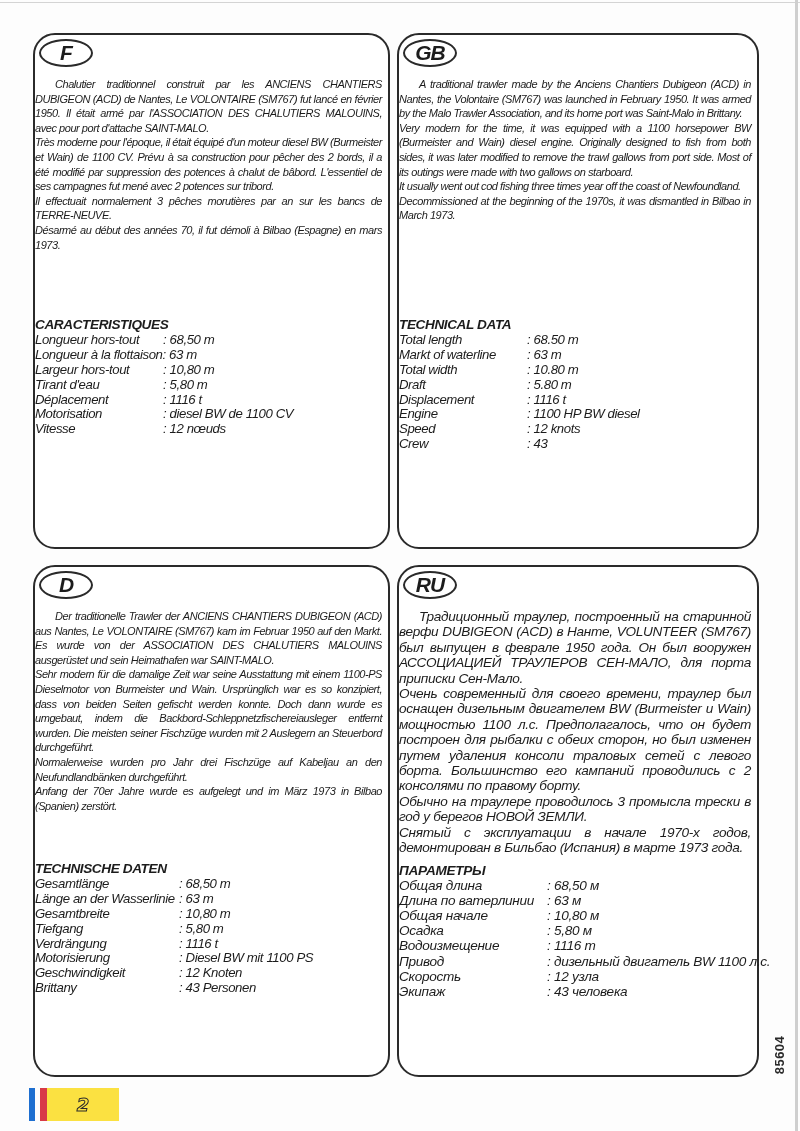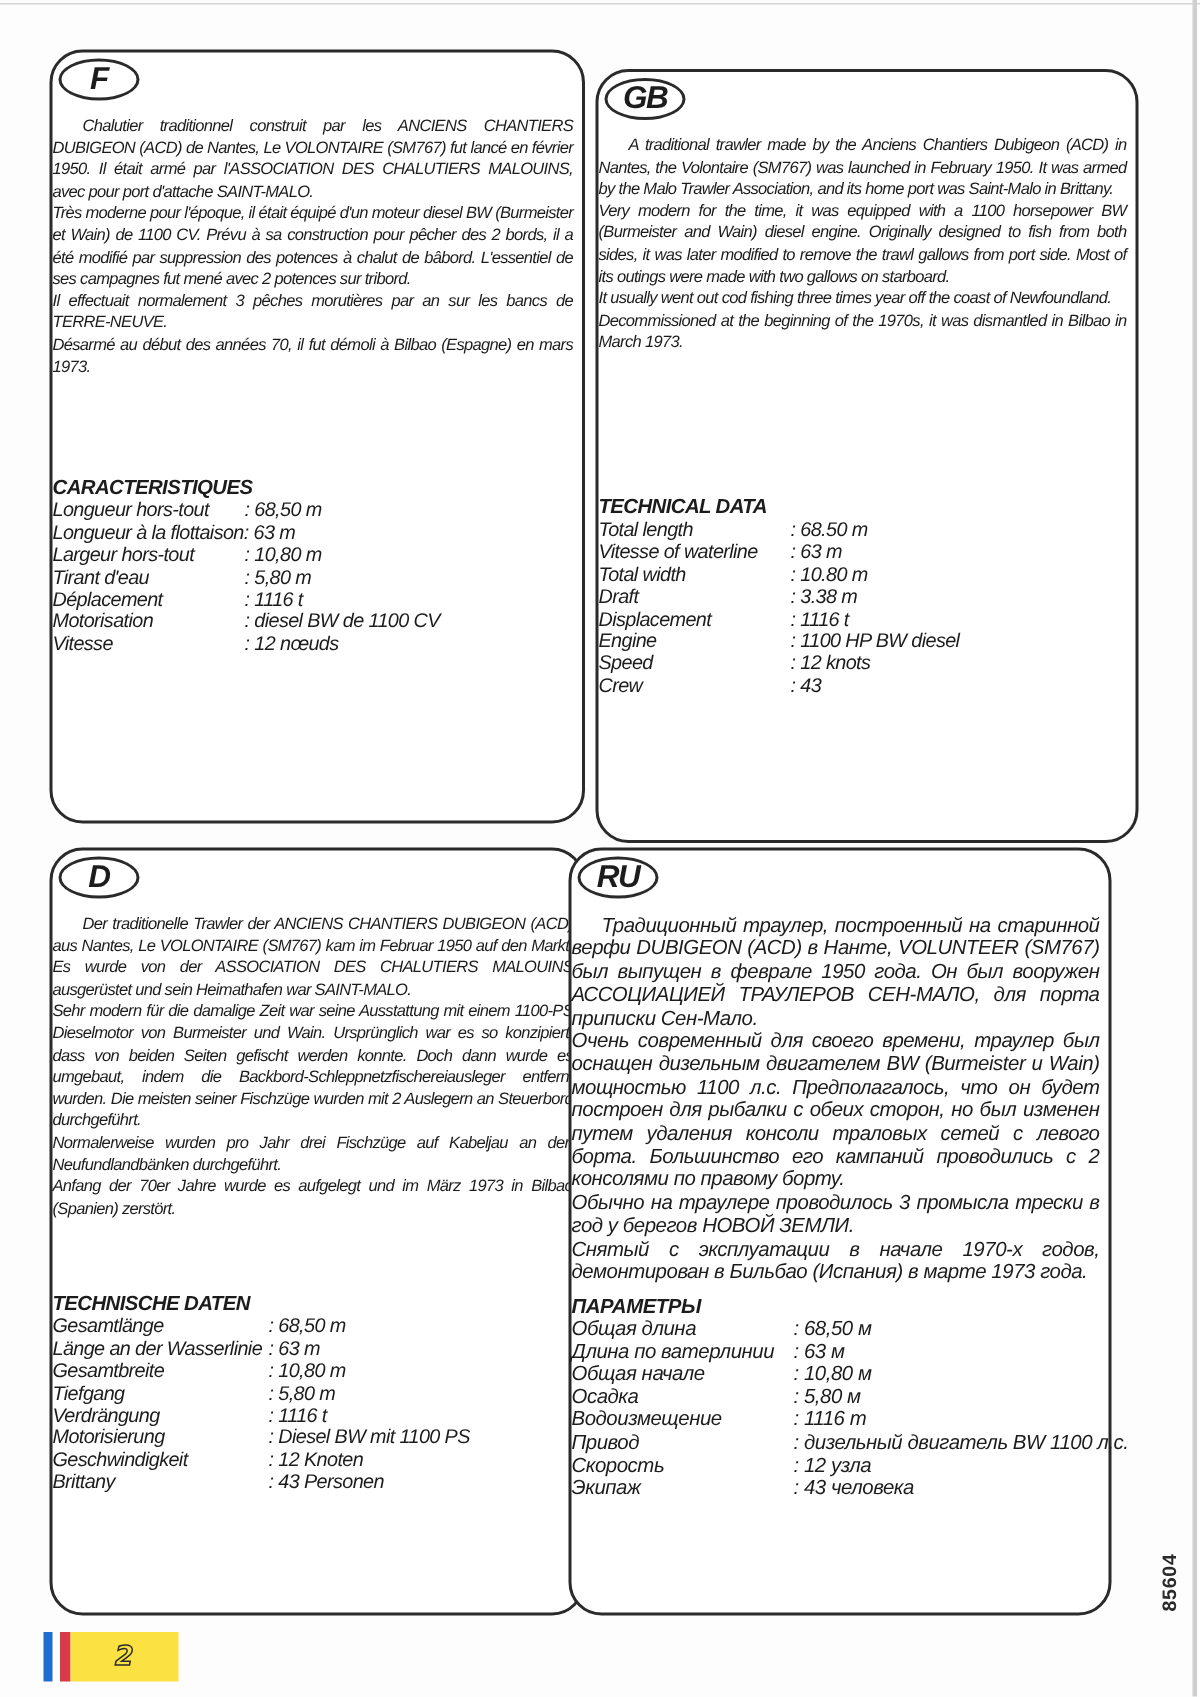--- a/index.html
+++ b/index.html
@@ -10,23 +10,23 @@
     color: #1c1c1c;
   }
   .top-rule { position: absolute; left: 0; top: 2px; width: 800px; height: 1px; background: #d4d4d4; }
   .right-edge { position: absolute; left: 795px; top: 0; width: 3px; height: 1131px; background: #cfcfcf; }
   .box {
     position: absolute; box-sizing: border-box;
     border: 2.5px solid #2a2a2a; border-radius: 22px;
     background: #ffffff;
   }
   #box-f  { left: 33px;  top: 33px;  width: 357px; height: 516px; }
-  #box-gb { left: 397px; top: 33px;  width: 362px; height: 516px; margin-top: 13px; }
+  #box-gb { left: 397px; top: 33px;  width: 362px; height: 516px; }
   #box-d  { left: 33px;  top: 565px; width: 357px; height: 512px; }
-  #box-ru { left: 379px; top: 565px; width: 362px; height: 512px; }
+  #box-ru { left: 397px; top: 565px; width: 362px; height: 512px; }
 
   .lang-badge {
     position: absolute; left: 4px; top: 4px;
     width: 54px; height: 28px; box-sizing: border-box;
     border: 2px solid #2a2a2a; border-radius: 50%;
     display: flex; align-items: center; justify-content: center;
     font-style: italic; font-weight: bold; font-size: 21px; letter-spacing: -1px;
     color: #1c1c1c;
   }
   .desc {
@@ -121,30 +121,30 @@
     <p>It usually went out cod fishing three times year off the coast of Newfoundland.</p>
     <p>Decommissioned at the beginning of the 1970s, it was dismantled in Bilbao in March 1973.</p>
   </div>
   <div class="specs">
     <div class="specs-title">TECHNICAL DATA</div>
     <div class="spec-row">
         <span class="spec-label">Total length</span>
         <span class="spec-value">: 68.50 m</span>
       </div>
     <div class="spec-row">
-        <span class="spec-label">Vitesse of waterline</span>
+        <span class="spec-label">Markt of waterline</span>
         <span class="spec-value">: 63 m</span>
       </div>
     <div class="spec-row">
         <span class="spec-label">Total width</span>
         <span class="spec-value">: 10.80 m</span>
       </div>
     <div class="spec-row">
         <span class="spec-label">Draft</span>
-        <span class="spec-value">: 3.38 m</span>
+        <span class="spec-value">: 5.80 m</span>
       </div>
     <div class="spec-row">
         <span class="spec-label">Displacement</span>
         <span class="spec-value">: 1116 t</span>
       </div>
     <div class="spec-row">
         <span class="spec-label">Engine</span>
         <span class="spec-value">: 1100 HP BW diesel</span>
       </div>
     <div class="spec-row">

